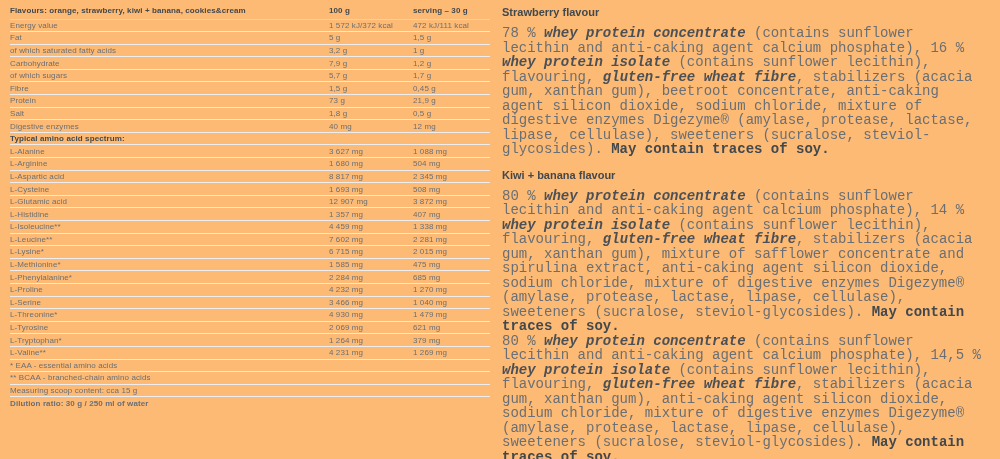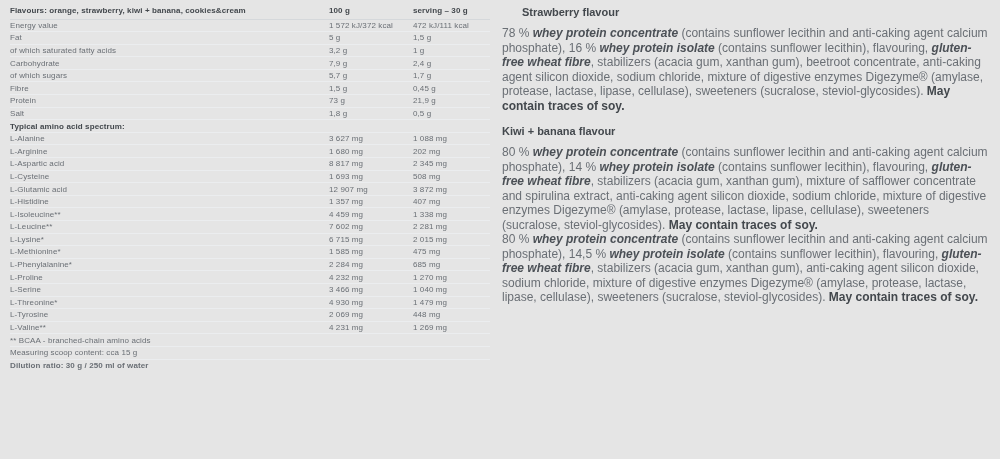--- a/index.html
+++ b/index.html
@@ -2,21 +2,21 @@
 <html><head>
 <meta charset="utf-8">
 <style>
   * { box-sizing: border-box; }
   html, body { margin: 0; padding: 0; background: #ffffff; }
   body {
     width: 1000px; height: 459px;
     font-family: "Liberation Sans", sans-serif;
     -webkit-font-smoothing: antialiased;
   }
-  .page { position: relative; width: 1000px; height: 459px; overflow: hidden; background: #e5e5e5; }
+  .page { position: relative; width: 1000px; height: 459px; overflow: hidden; background: #fdba74; }
 
   
   .nutrition { position: absolute; left: 10px; top: 0; width: 480px; }
   table.nt { border-collapse: collapse; width: 480px; table-layout: fixed; }
   table.nt th, table.nt td {
     padding: 0; margin: 0; text-align: left; vertical-align: middle;
     font-size: 8px; letter-spacing: 0.1px; white-space: nowrap; overflow: hidden;
   }
   table.nt thead th {
     height: 19px; font-weight: bold; color: #43484d;
@@ -29,24 +29,25 @@
   table.nt tbody tr.section-row td { font-weight: bold; color: #43484d; }
   table.nt tbody tr.footnote-row td { color: #6a6f75; }
   table.nt tbody tr:last-child td { border-bottom: none; font-weight: bold; }
 
   
   .ingredients { position: absolute; left: 502px; top: 0; width: 487px; }
   .ingredients h2 {
     font-size: 11px; line-height: 13px; font-weight: bold; color: #43484d;
     margin: 12px 0 7px 0;
   }
-  .ingredients h2:first-child { margin-top: 6px; margin-left: 20px; }
+  .ingredients h2:first-child { margin-top: 6px; }
   .ingredients p {
-    font-size: 12px; line-height: 14.5px; color: #6a6f75; margin: 0;
+    font-size: 14px; line-height: 14.5px; color: #6a6f75; margin: 0;
     text-align: left;
+    font-family: Liberation Mono, monospace;
   }
   .ingredients span.normal { font-weight: normal; font-style: normal; }
   .ingredients span.bold-italic { font-weight: bold; font-style: italic; color: #4b5056; }
   .ingredients span.bold { font-weight: bold; color: #43484d; }
 </style>
 </head>
 <body>
 
 <div class="page">
 
@@ -76,56 +77,61 @@
             <td>1,5 g</td>
           </tr>
           <tr>
             <td>of which saturated fatty acids</td>
             <td>3,2 g</td>
             <td>1 g</td>
           </tr>
           <tr>
             <td>Carbohydrate</td>
             <td>7,9 g</td>
-            <td>2,4 g</td>
+            <td>1,2 g</td>
           </tr>
           <tr>
             <td>of which sugars</td>
             <td>5,7 g</td>
             <td>1,7 g</td>
           </tr>
           <tr>
             <td>Fibre</td>
             <td>1,5 g</td>
             <td>0,45 g</td>
           </tr>
           <tr>
             <td>Protein</td>
             <td>73 g</td>
             <td>21,9 g</td>
           </tr>
           <tr>
             <td>Salt</td>
             <td>1,8 g</td>
             <td>0,5 g</td>
+          </tr>
+          <tr>
+            <td>Digestive enzymes</td>
+            <td>40 mg</td>
+            <td>12 mg</td>
           </tr>
           <tr class="section-row">
             <td>Typical amino acid spectrum:</td>
             <td></td>
             <td></td>
           </tr>
           <tr>
             <td>L-Alanine</td>
             <td>3 627 mg</td>
             <td>1 088 mg</td>
           </tr>
           <tr>
             <td>L-Arginine</td>
             <td>1 680 mg</td>
-            <td>202 mg</td>
+            <td>504 mg</td>
           </tr>
           <tr>
             <td>L-Aspartic acid</td>
             <td>8 817 mg</td>
             <td>2 345 mg</td>
           </tr>
           <tr>
             <td>L-Cysteine</td>
             <td>1 693 mg</td>
             <td>508 mg</td>
@@ -176,26 +182,34 @@
             <td>1 040 mg</td>
           </tr>
           <tr>
             <td>L-Threonine*</td>
             <td>4 930 mg</td>
             <td>1 479 mg</td>
           </tr>
           <tr>
             <td>L-Tyrosine</td>
             <td>2 069 mg</td>
-            <td>448 mg</td>
+            <td>621 mg</td>
+          </tr>
+          <tr>
+            <td>L-Tryptophan*</td>
+            <td>1 264 mg</td>
+            <td>379 mg</td>
           </tr>
           <tr>
             <td>L-Valine**</td>
             <td>4 231 mg</td>
             <td>1 269 mg</td>
+          </tr>
+          <tr class="footnote-row">
+            <td colspan="3">* EAA - essential amino acids</td>
           </tr>
           <tr class="footnote-row">
             <td colspan="3">** BCAA - branched-chain amino acids</td>
           </tr>
           <tr class="footnote-row">
             <td colspan="3">Measuring scoop content: cca 15 g</td>
           </tr>
           <tr class="footnote-row">
             <td colspan="3">Dilution ratio: 30 g / 250 ml of water</td>
           </tr>

